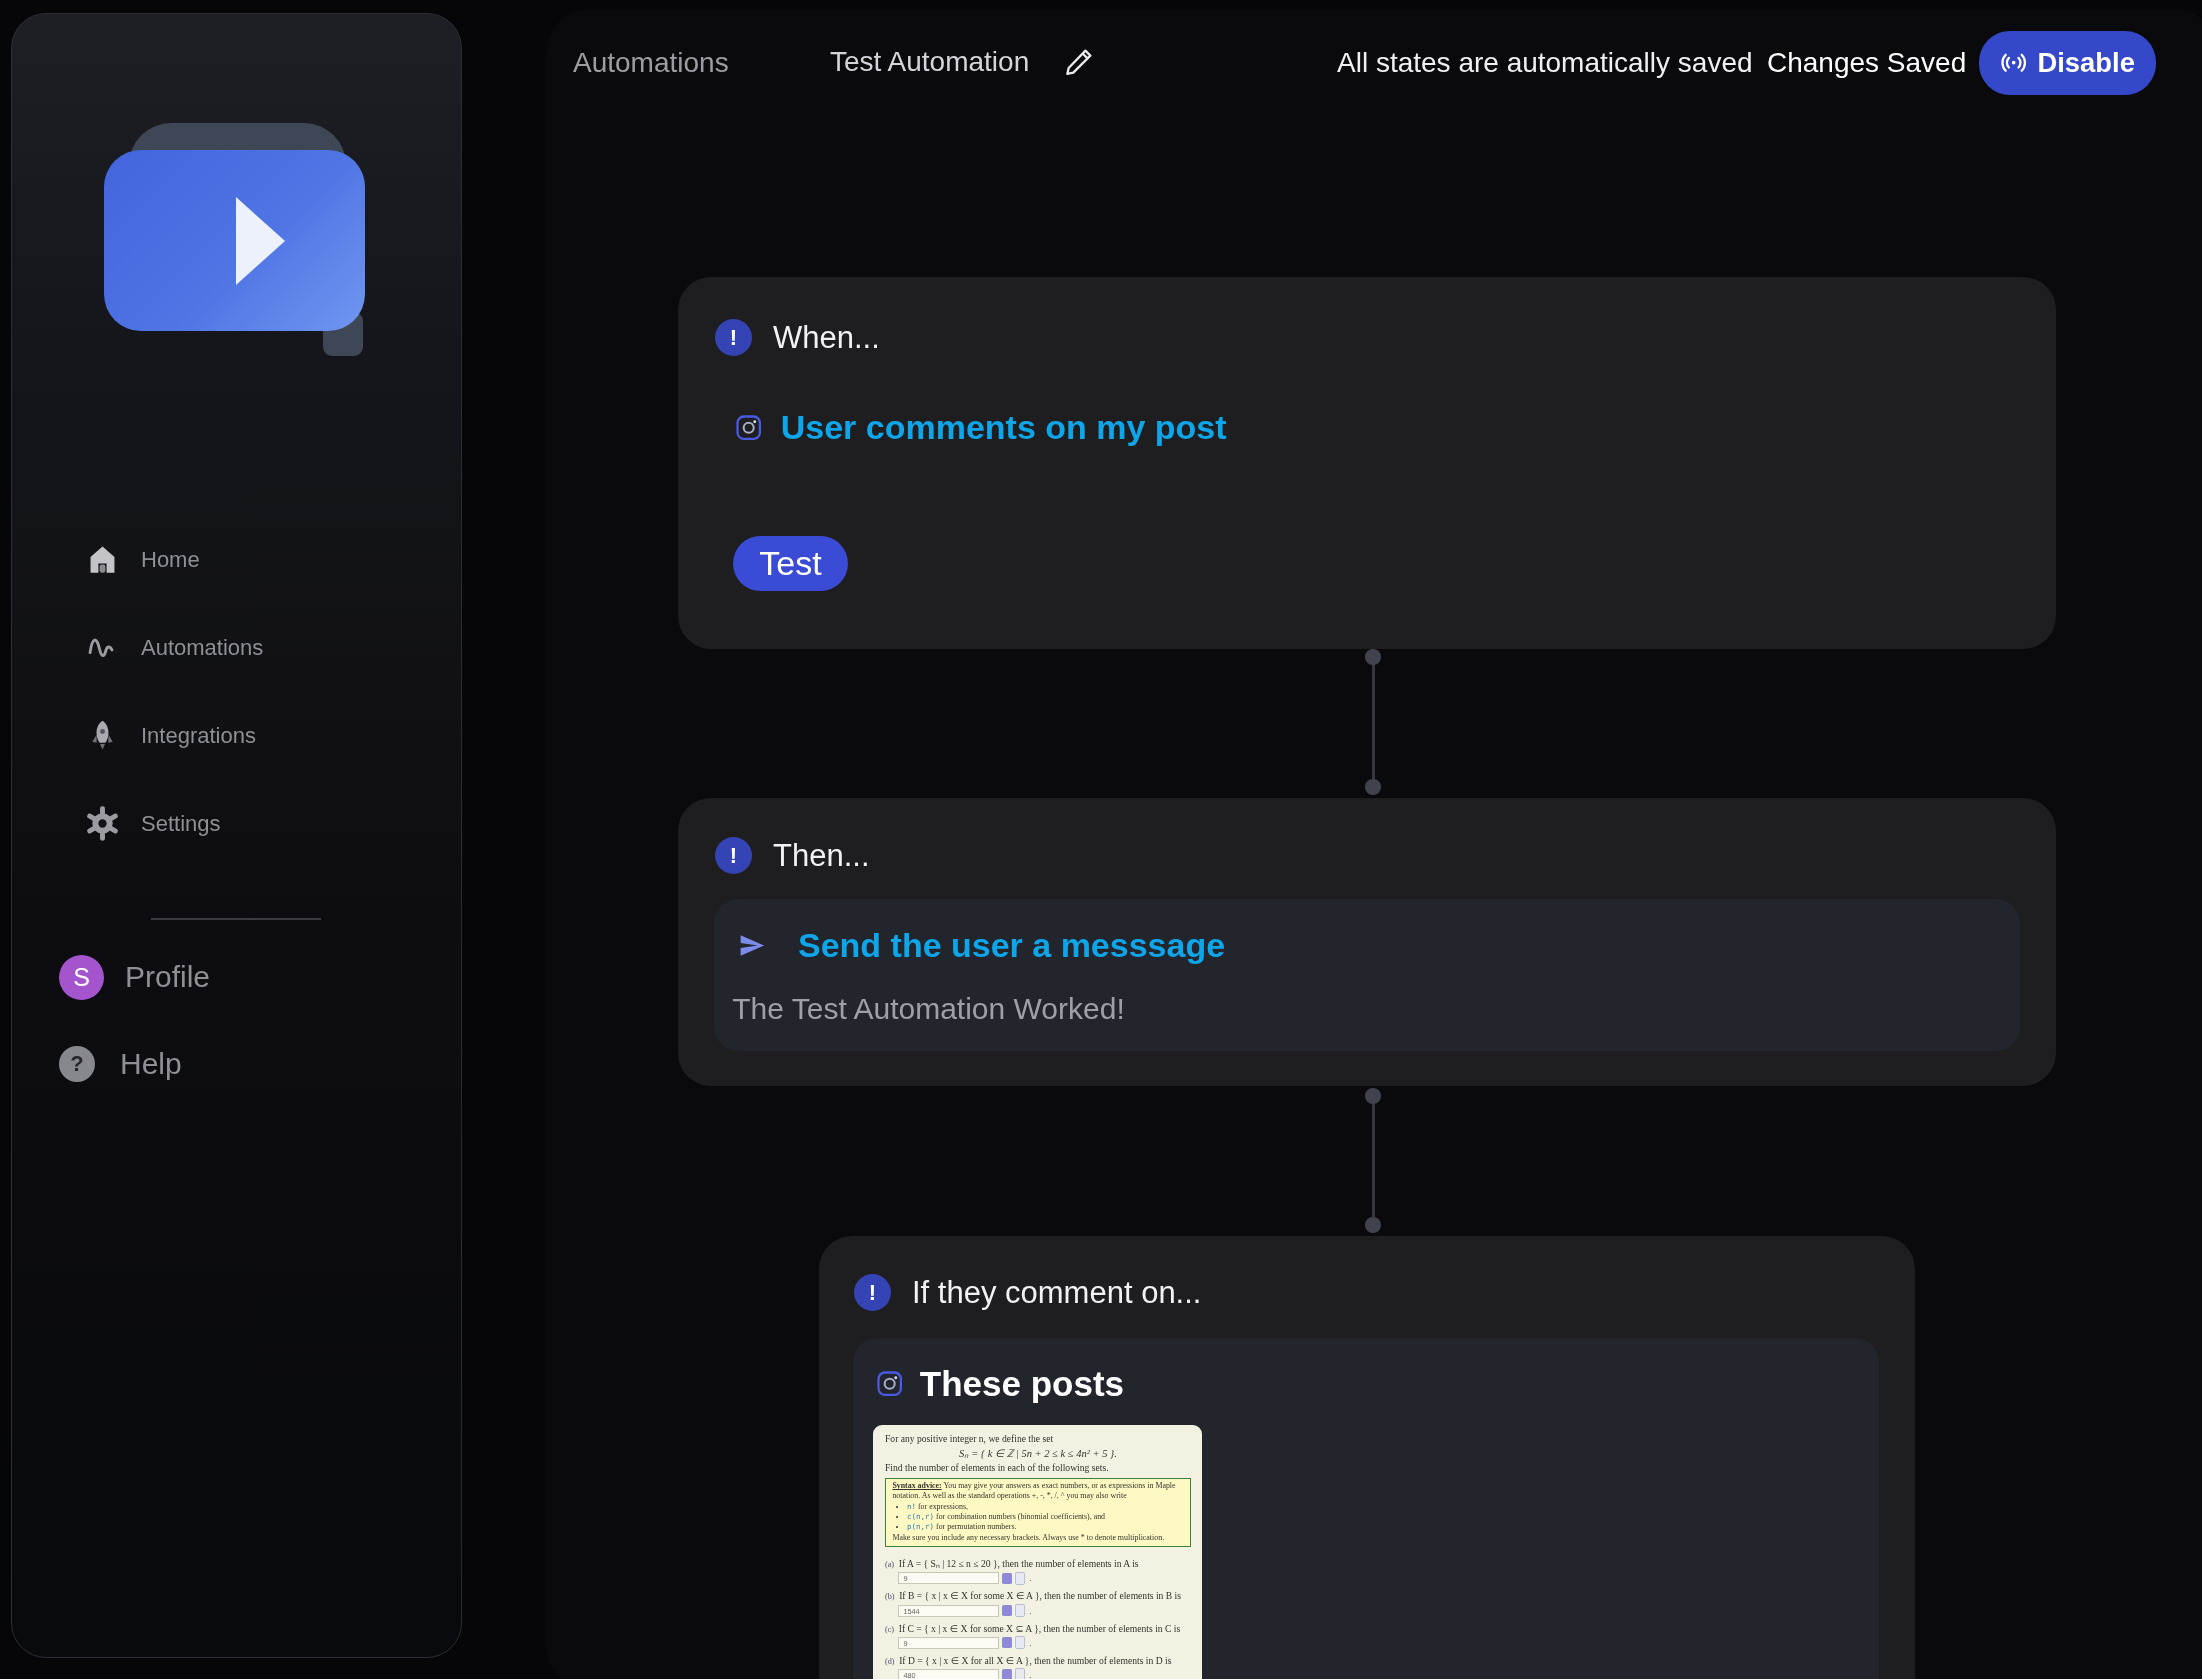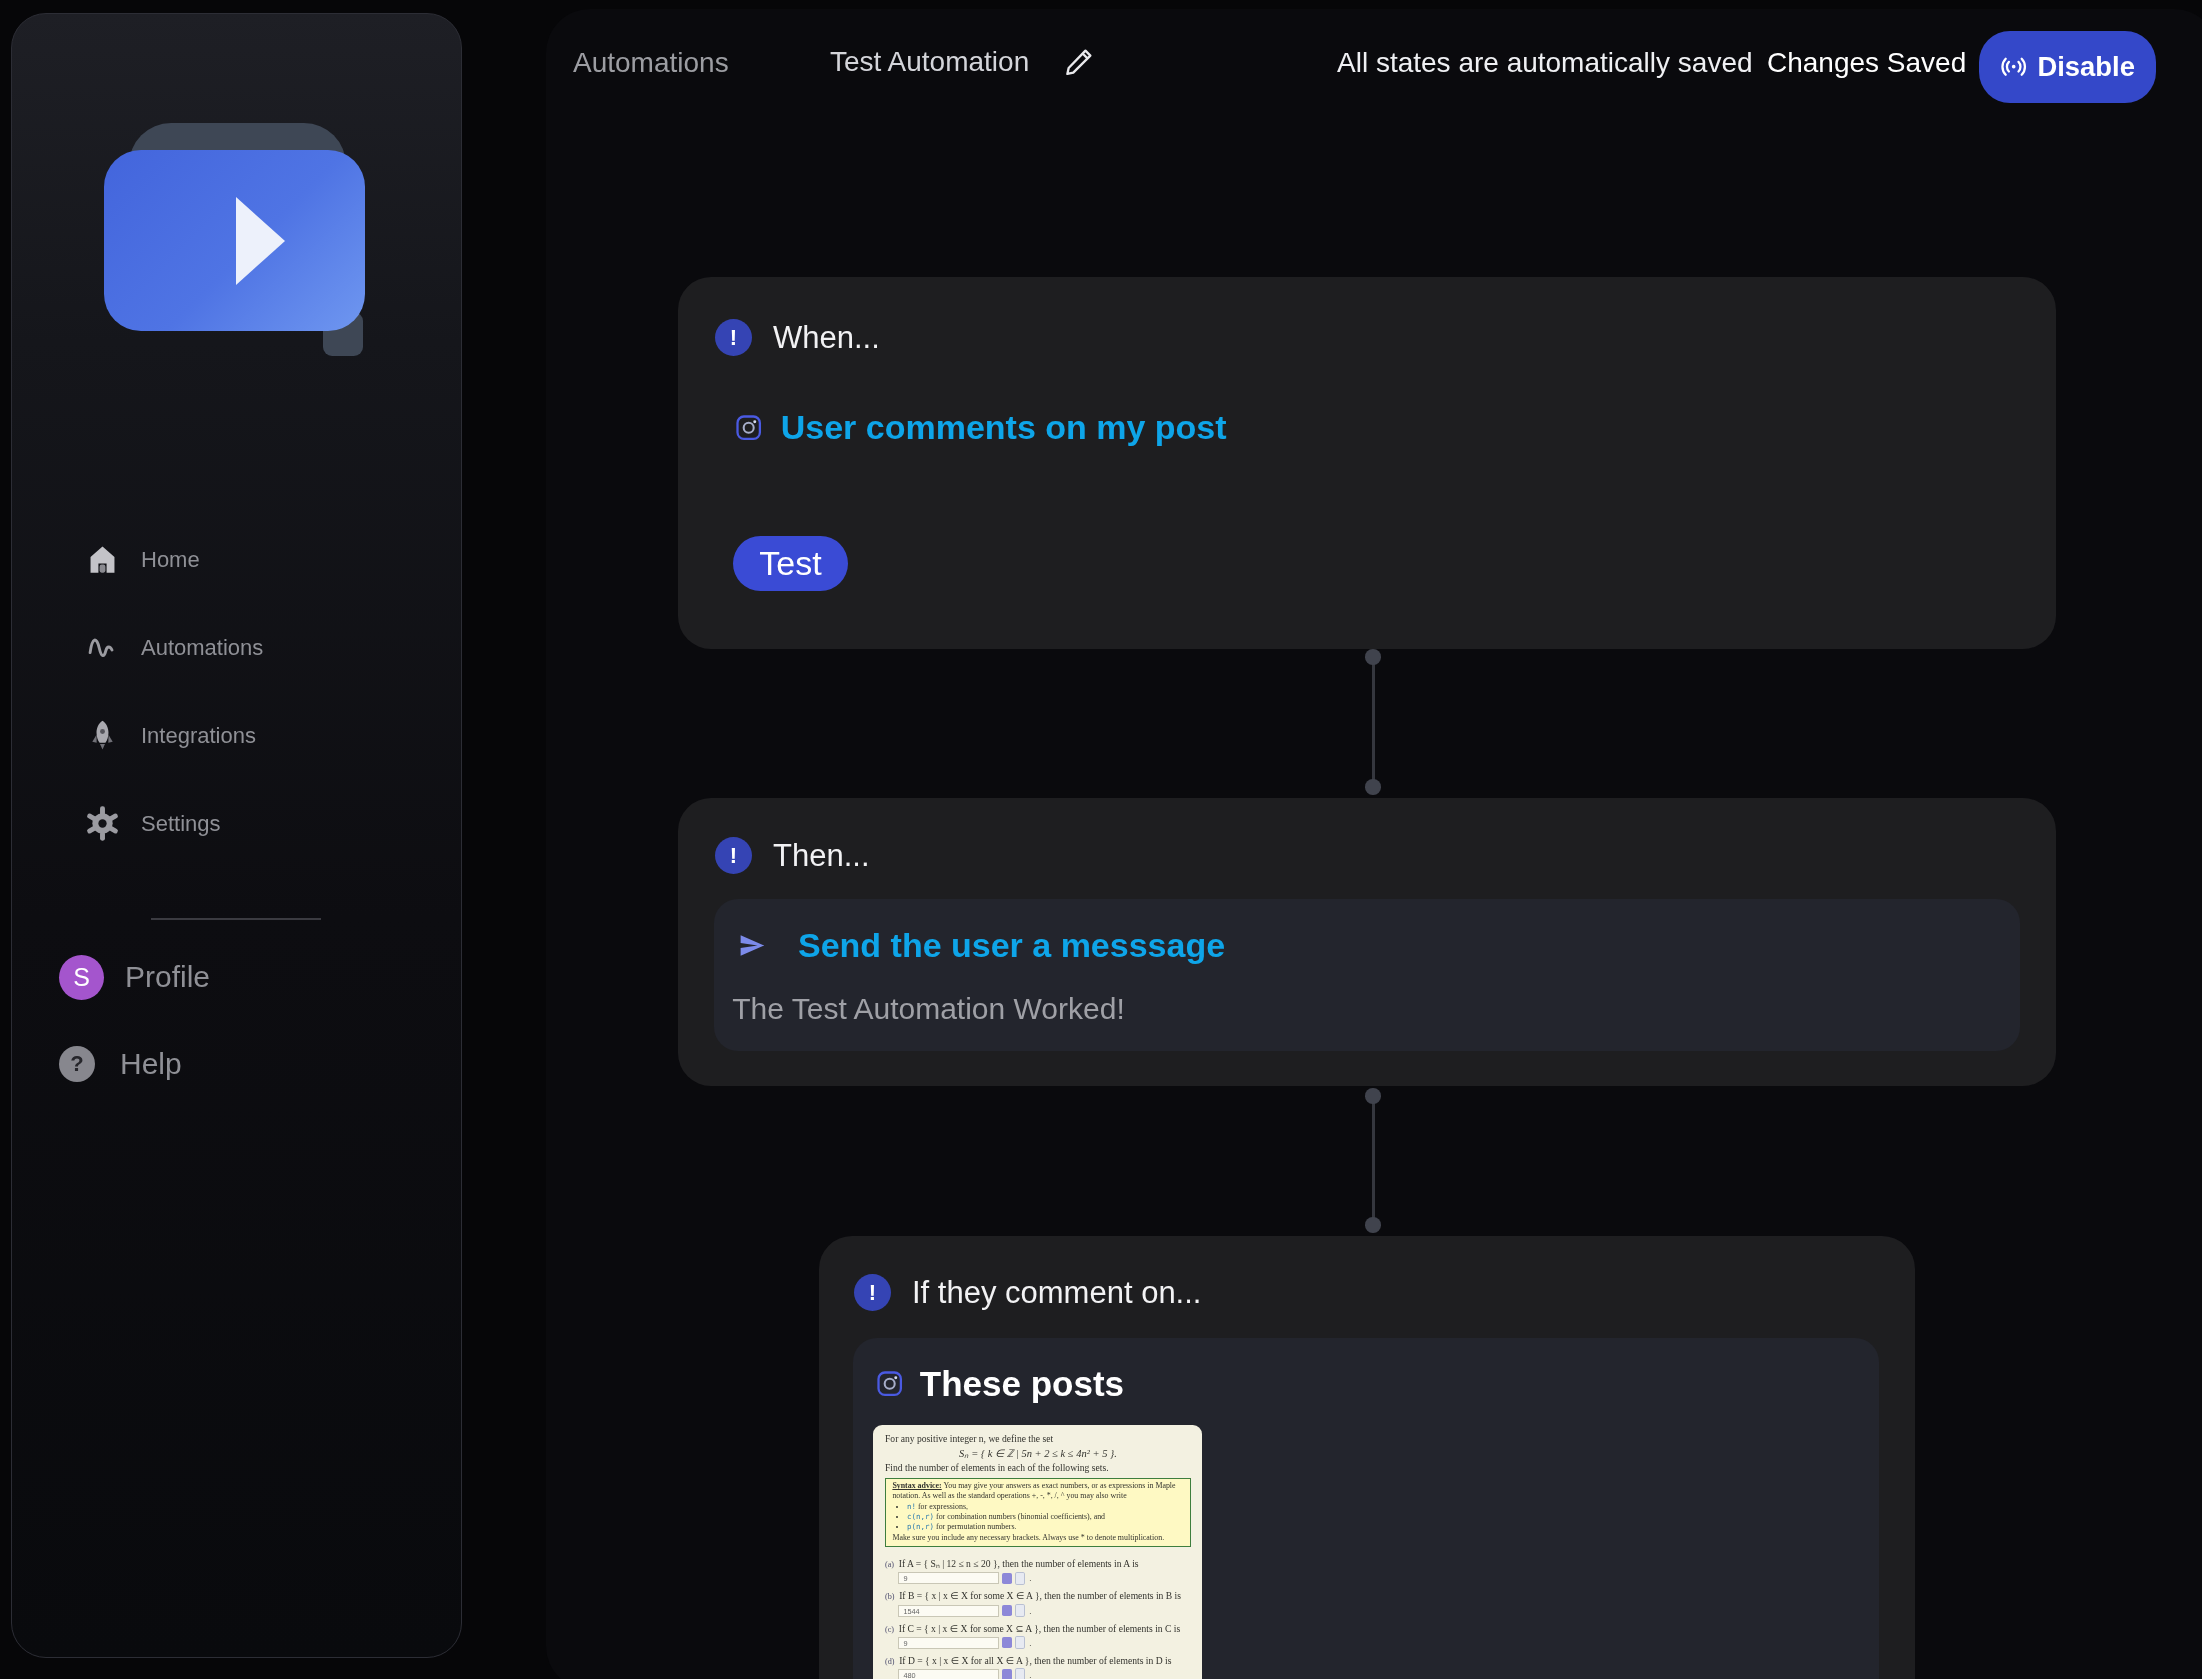--- a/index.html
+++ b/index.html
@@ -41,21 +41,21 @@
     color:#8f9096; font-size:30px; cursor:pointer; }
   .help-circle { width:36px; height:36px; border-radius:50%; background:#87878e; color:#26262b;
     font-weight:700; font-size:22px; display:flex; align-items:center; justify-content:center; }
   
   .breadcrumb { position:absolute; left:573px; top:47px; font-size:28px; color:#9c9da2; cursor:pointer; }
   .page-title { position:absolute; left:830px; top:46px; font-size:28px; color:#d4d5da; }
   .pencil-btn { position:absolute; left:1064px; top:46px; width:33px; height:33px; cursor:pointer; }
   .autosave { position:absolute; left:1337px; top:47px; font-size:28px; color:#eff0f3; }
   .changes { position:absolute; left:1767px; top:47px; font-size:28px; color:#ffffff; font-weight:500; }
   .disable-btn {
-    position:absolute; left:1979px; top:31px; width:177px; height:72px; border:none; border-radius:31px;
+    position:absolute; left:1979px; top:31px; width:177px; height:64px; border:none; border-radius:31px;
     background:#3448c9; color:#fff; font-size:27.4px; font-weight:600; font-family:inherit;
     display:flex; align-items:center; justify-content:center; gap:10px; cursor:pointer;
   }
   
   .card { position:absolute; background:#1e1e20; border-radius:33px; cursor:pointer; }
   .card.when { left:678px; top:277px; width:1378px; height:372px; }
   .card.then { left:678px; top:798px; width:1378px; height:288px; }
   .card.ifc  { left:819px; top:1236px; width:1096px; height:493px; }
   .card-head { position:absolute; display:flex; align-items:center; gap:21px; }
   .badge { width:37px; height:37px; border-radius:50%; background:#3544b4; color:#fff; font-weight:700;

